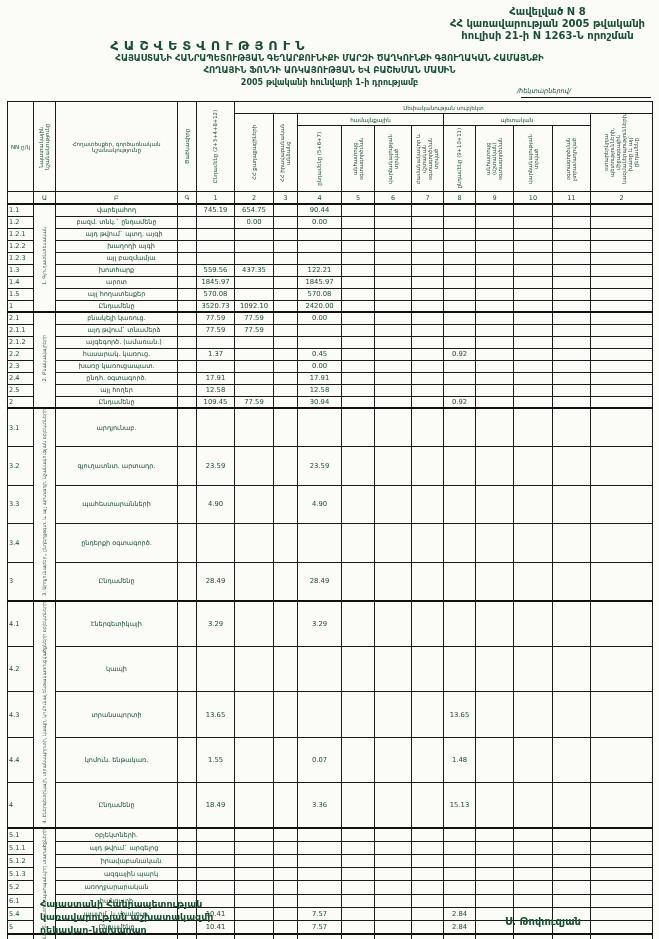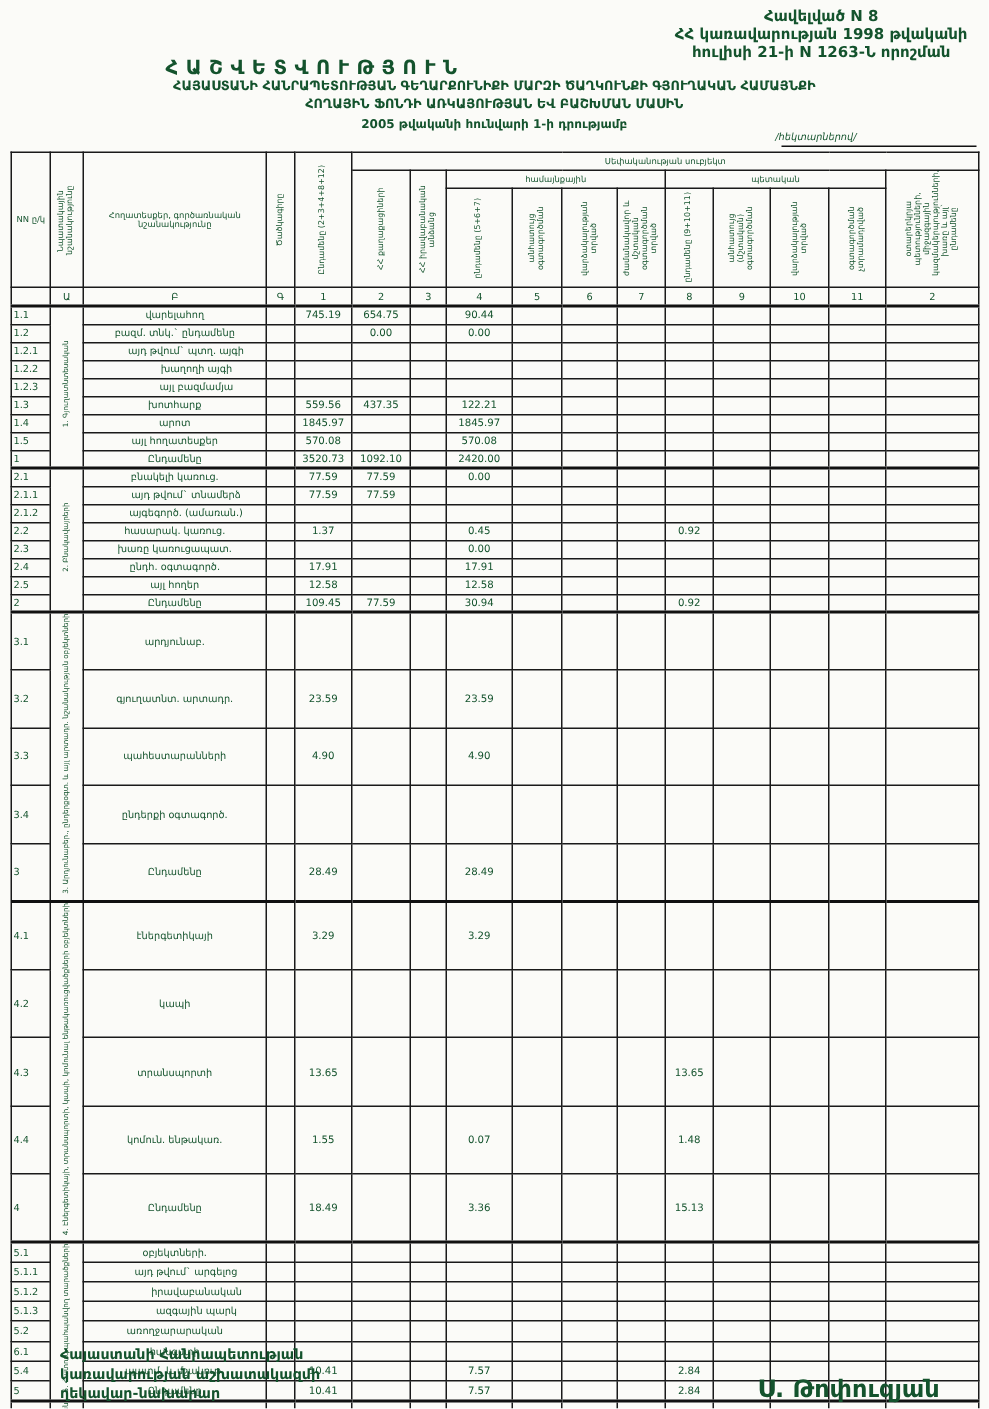--- a/index.html
+++ b/index.html
@@ -25,30 +25,30 @@
   tbody tr.tall{height:38px;}
   tbody tr.sec-start td{border-top:2px solid #111;}
   td.no{font-size:6.5px;text-align:left;}
   td.sec{text-align:center;vertical-align:middle;}
   td.sec .sv{writing-mode:vertical-rl;transform:rotate(180deg);display:inline-block;font-size:4.8px;line-height:1.2;white-space:normal;max-height:100%;}
   td.lbl{font-size:6.5px;text-align:center;white-space:nowrap;}
   td.lbl.i1{padding-left:16px;}
   td.lbl.i2{padding-left:30px;}
   td.c{font-size:6.8px;text-align:center;white-space:nowrap;}
   .footer-left{position:absolute;left:40px;top:898px;font-weight:bold;font-size:9.5px;line-height:1.35;}
-  .signer{position:absolute;left:505px;top:916px;font-weight:bold;font-size:16px;}
+  .signer{position:absolute;left:505px;top:916px;font-weight:bold;font-size:10px;}
 </style>
 </head>
 <body>
 
 <div class="page">
 
   <div class="appendix">
     <div>Հավելված N 8</div>
-    <div>ՀՀ կառավարության 1998 թվականի</div>
+    <div>ՀՀ կառավարության 2005 թվականի</div>
     <div>հուլիսի 21-ի N 1263-Ն որոշման</div>
   </div>
 
   <div class="rtitle">ՀԱՇՎԵՏՎՈՒԹՅՈՒՆ</div>
   <div class="sub sub1">ՀԱՅԱՍՏԱՆԻ ՀԱՆՐԱՊԵՏՈՒԹՅԱՆ ԳԵՂԱՐՔՈՒՆԻՔԻ ՄԱՐԶԻ ԾԱՂԿՈՒՆՔԻ ԳՅՈՒՂԱԿԱՆ ՀԱՄԱՅՆՔԻ</div>
   <div class="sub sub2">ՀՈՂԱՅԻՆ ՖՈՆԴԻ ԱՌԿԱՅՈՒԹՅԱՆ ԵՎ ԲԱՇԽՄԱՆ ՄԱՍԻՆ</div>
   <div class="sub sub3">2005 թվականի հունվարի 1-ի դրությամբ</div>
   <div class="unote">/հեկտարներով/</div>
   <div class="uline"></div>
 

